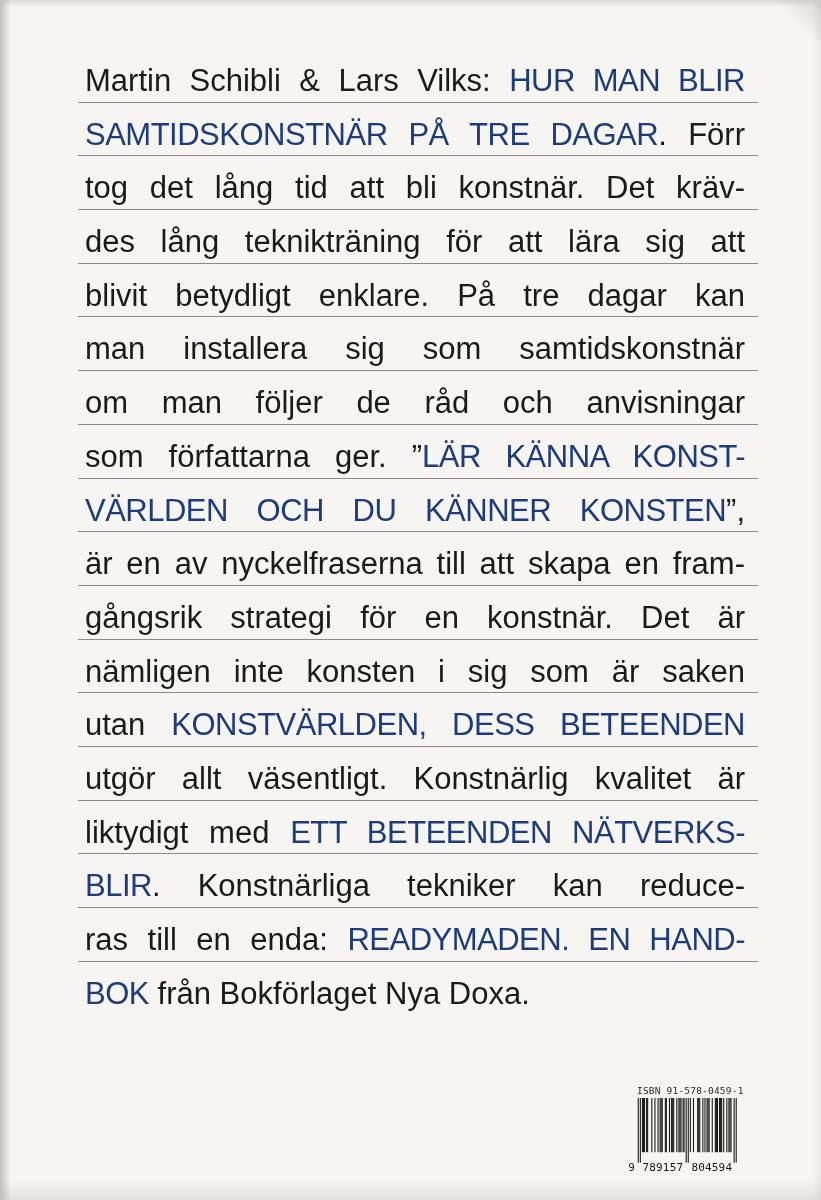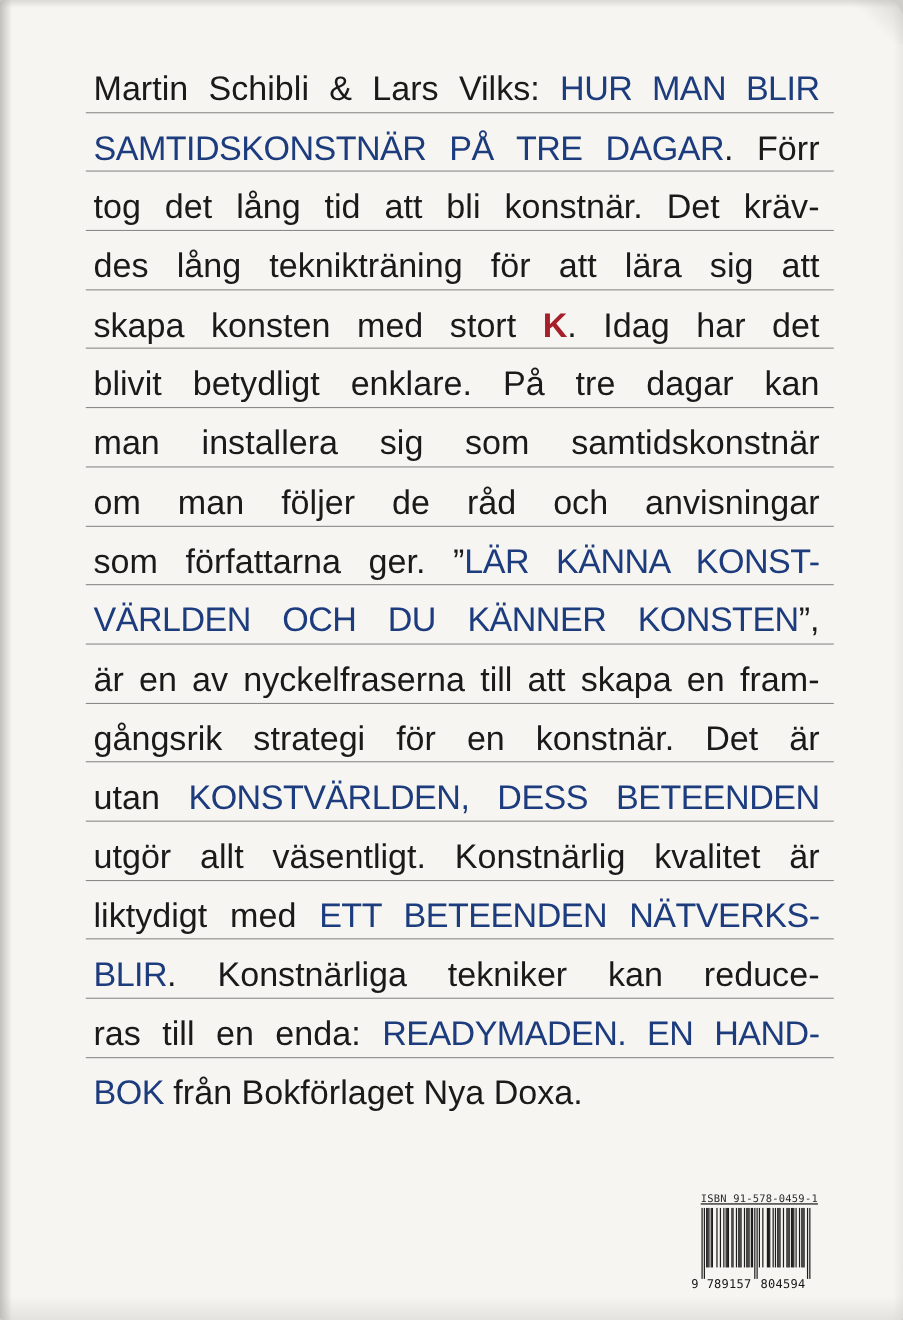--- a/index.html
+++ b/index.html
@@ -36,21 +36,21 @@
     height: 53.7px;
     padding: 0 13px 0 7px;
     line-height: 63px;
     overflow: visible;
   }
   .line.ruled { border-bottom: 1.5px solid var(--rule, #8a8a8a); }
   .line.just  { text-align: justify; text-align-last: justify; }
   .seg-plain  { color: var(--text, #1a1a1a); }
   .seg-blue   { color: var(--blue, #1d3c7e); font-weight: 400; letter-spacing: -0.5px; }
   .seg-red    { color: var(--red, #a5202b);  font-weight: 700; }
-  .barcode { position: absolute; left: 626px; top: 1085px; width: 114px; z-index: 1; text-decoration: underline; }
+  .barcode { position: absolute; left: 626px; top: 1085px; width: 114px; z-index: 1; }
   .isbn {
     position: relative; left: 11px; width: 101px;
     font-family: "DejaVu Sans Mono", "Liberation Mono", monospace;
     font-size: 9.5px; line-height: 11px; letter-spacing: 0.2px;
     color: #2a2a2a; text-align: center; white-space: nowrap;
   }
   svg.bars { display: block; width: 112px; height: 74px; margin-top: 2px; }
   svg.bars rect { fill: var(--bars, #1c1c1c); }
   .bc-digit {
     font-family: "DejaVu Sans Mono", "Liberation Mono", monospace;
@@ -62,28 +62,28 @@
 
 <div class="page" style="--page-bg: #f6f5f1; --text: #1a1a1a; --blue: #1d3c7e; --red: #a5202b; --rule: #8a8a8a; --bars: #1c1c1c;">
   <div class="edge-overlay"></div>
   <div class="corner-shade"></div>
 
   <div class="blurb">
       <div class="line ruled just"><span class="seg-plain">Martin Schibli &amp; Lars Vilks: </span><span class="seg-blue">HUR MAN BLIR</span></div>
       <div class="line ruled just"><span class="seg-blue">SAMTIDSKONSTNÄR PÅ TRE DAGAR</span><span class="seg-plain">. Förr</span></div>
       <div class="line ruled just"><span class="seg-plain">tog det lång tid att bli konstnär. Det kräv-</span></div>
       <div class="line ruled just"><span class="seg-plain">des lång teknikträning för att lära sig att</span></div>
-      <div class="line ruled just"><span class="seg-plain">skapa konsten med stort </span><span class="seg-red">K</span><span class="seg-plain">. Idag har det</span></div>
       <div class="line ruled just"><span class="seg-plain">blivit betydligt enklare. På tre dagar kan</span></div>
       <div class="line ruled just"><span class="seg-plain">man installera sig som samtidskonstnär</span></div>
       <div class="line ruled just"><span class="seg-plain">om man följer de råd och anvisningar</span></div>
       <div class="line ruled just"><span class="seg-plain">som författarna ger. ”</span><span class="seg-blue">LÄR KÄNNA KONST-</span></div>
       <div class="line ruled just"><span class="seg-blue">VÄRLDEN OCH DU KÄNNER KONSTEN</span><span class="seg-plain">”,</span></div>
       <div class="line ruled just"><span class="seg-plain">är en av nyckelfraserna till att skapa en fram-</span></div>
       <div class="line ruled just"><span class="seg-plain">gångsrik strategi för en konstnär. Det är</span></div>
+      <div class="line ruled just"><span class="seg-plain">nämligen inte konsten i sig som är saken</span></div>
       <div class="line ruled just"><span class="seg-plain">utan </span><span class="seg-blue">KONSTVÄRLDEN, DESS BETEENDEN</span></div>
       <div class="line ruled just"><span class="seg-plain">utgör allt väsentligt. Konstnärlig kvalitet är</span></div>
       <div class="line ruled just"><span class="seg-plain">liktydigt med </span><span class="seg-blue">ETT BETEENDEN NÄTVERKS-</span></div>
       <div class="line ruled just"><span class="seg-blue">BLIR</span><span class="seg-plain">. Konstnärliga tekniker kan reduce-</span></div>
       <div class="line ruled just"><span class="seg-plain">ras till en enda: </span><span class="seg-blue">READYMADEN. EN HAND-</span></div>
       <div class="line"><span class="seg-blue">BOK</span><span class="seg-plain"> från Bokförlaget Nya Doxa.</span></div>
     </div>
 
   <div class="barcode">
     <div class="isbn">ISBN 91-578-0459-1</div>

